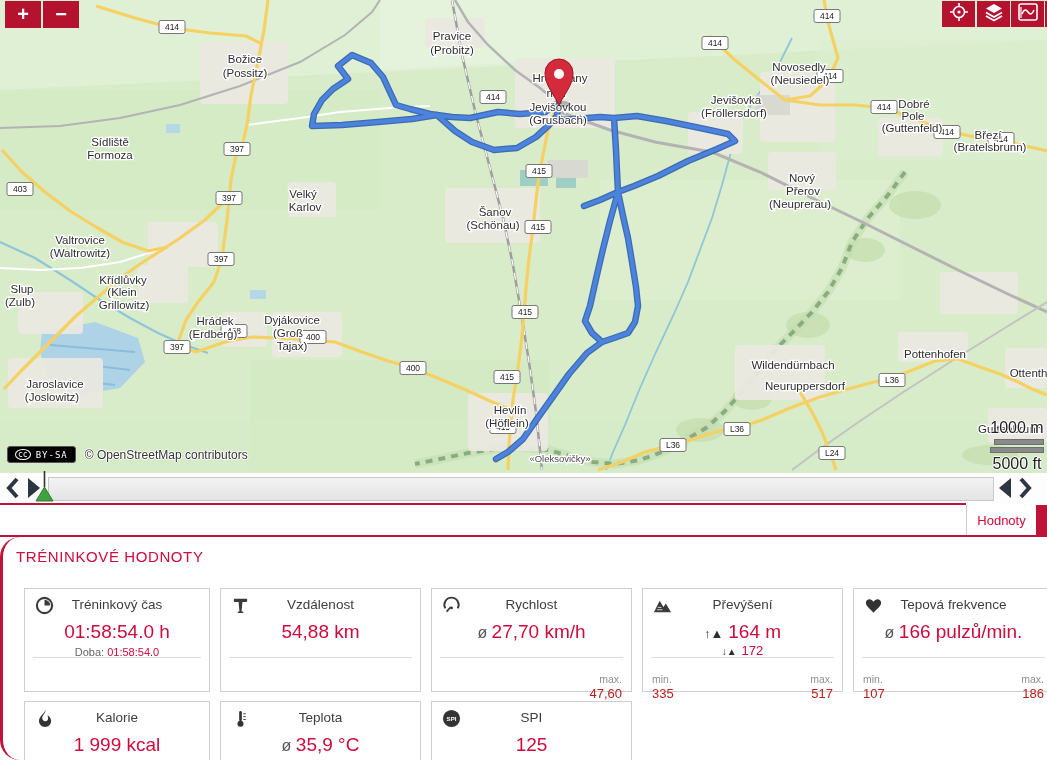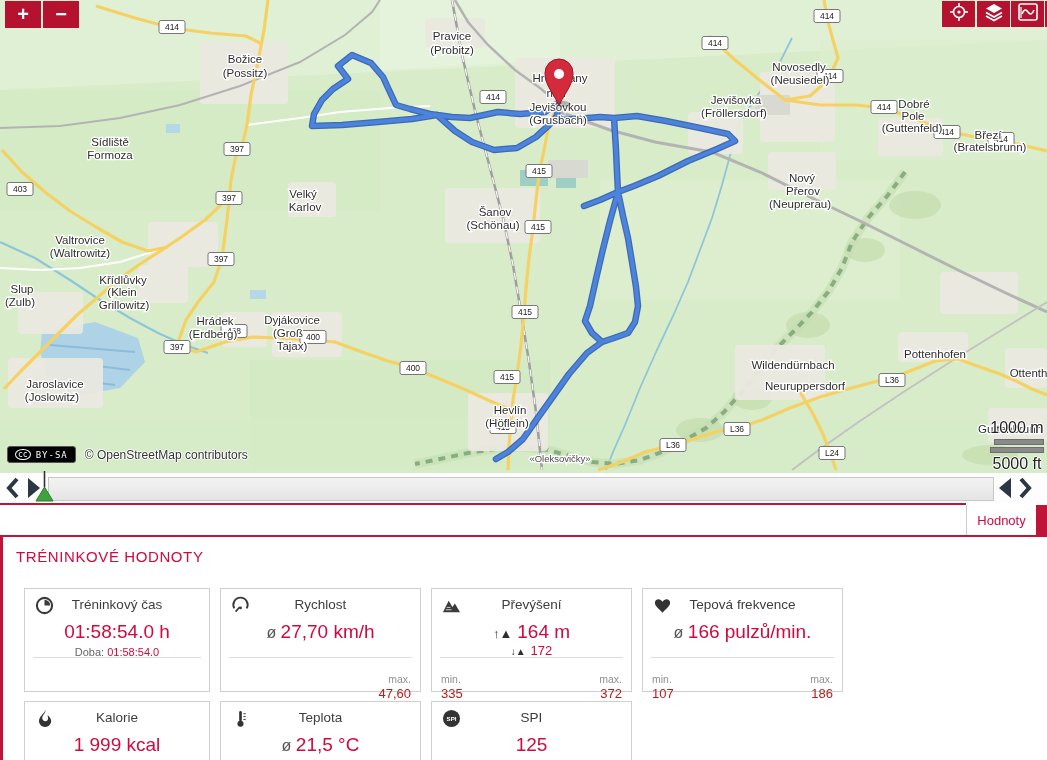--- a/index.html
+++ b/index.html
@@ -42,21 +42,21 @@
   
   .tabbar{position:absolute;left:0;top:505px;width:1047px;height:38px;background:#fff;}
   .tab-active{position:absolute;left:966px;top:0;width:69px;height:30px;background:#fff;
               border-left:1px solid #ccc;color:#cf0a3c;font-size:13px;display:flex;
               align-items:center;justify-content:center;cursor:pointer;}
   .tab-endcap{position:absolute;left:1036px;top:0;width:11px;height:30px;background:#bf1337;}
   .redline2{position:absolute;left:0;top:535px;width:1047px;height:2px;background:#bf1337;}
 
   
   .values{position:absolute;left:0;top:537px;width:1044px;height:223px;background:#fff;
-          border-left:3px solid #bf1337;}
+          border-left:3px solid #bf1337;border-radius:20px;}
   .section-title{position:absolute;left:13px;top:11px;color:#cf0a3c;font-size:15px;letter-spacing:.6px;}
   .cards-row{position:absolute;left:21px;display:flex;gap:10px;}
   .row1{top:51px;} .row2{top:164px;}
   .card{position:relative;width:199px;height:102px;background:#fff;border:1px solid #cfcfcf;}
   .cards-row .card:first-child{width:184px;}
   .card-head{position:relative;margin-top:8px;height:19px;}
   .card-icon{position:absolute;left:10px;top:-1px;width:19px;height:19px;}
   .card-icon svg{display:block;}
   .card-title{text-align:center;font-size:13.5px;color:#3d3d3d;}
   .card-value{margin-top:5px;text-align:center;font-size:19px;color:#cf0a3c;white-space:nowrap;}
@@ -389,20 +389,34 @@
             <div class="card-title">Tréninkový čas</div>
           </div>
           <div class="card-value"><span>01:58:54.0 h</span></div>
           <div class="card-sub"><span class="sub-label">Doba: </span><span class="sub-value">01:58:54.0</span></div>
           <div class="divider"></div>
         </div>
         <div class="card">
           <div class="card-head">
             <span class="card-icon">
               <svg width="19" height="19" viewBox="0 0 20 20">
+                <rect x="3" y="3" width="14" height="3.2" rx="1" fill="#3a3a3a"></rect>
+                <polygon points="8,6.2 12,6.2 11,17.5 9,17.5" fill="#3a3a3a"></polygon>
+                <rect x="7" y="16.2" width="6" height="1.8" rx="0.9" fill="#3a3a3a"></rect>
+              </svg>
+            </span>
+            <div class="card-title">Vzdálenost</div>
+          </div>
+          <div class="card-value"><span>54,88 km</span></div>
+          <div class="divider"></div>
+        </div>
+        <div class="card">
+          <div class="card-head">
+            <span class="card-icon">
+              <svg width="19" height="19" viewBox="0 0 20 20">
                 <path d="M3.5,13 A7.5,7.5 0 1 1 16.5,13" fill="none" stroke="#3a3a3a" stroke-width="2"></path>
                 <circle cx="10" cy="12.5" r="1.5" fill="#3a3a3a"></circle>
                 <path d="M9.2,11.6 L4.8,16.5" stroke="#3a3a3a" stroke-width="1.8"></path>
               </svg>
             </span>
             <div class="card-title">Rychlost</div>
           </div>
           <div class="card-value"><span class="avg">ø </span><span>27,70 km/h</span></div>
           <div class="divider"></div>
           <div class="mm">
@@ -425,21 +439,21 @@
           <div class="card-value"><span class="ud">↑▲</span><span>164 m</span></div>
           <div class="card-value2"><span class="ud2">↓▲</span><span>172</span></div>
           <div class="divider"></div>
           <div class="mm">
             <div class="blk">
               <div>min.</div>
               <div class="v">335</div>
             </div>
             <div class="blk max">
               <div>max.</div>
-              <div class="v">372</div>
+              <div class="v">517</div>
             </div>
           </div>
         </div>
         <div class="card">
           <div class="card-head">
             <span class="card-icon">
               <svg width="19" height="19" viewBox="0 0 20 20">
                 <path d="M10 17.5C4.5 12.5 2 9.8 2 7.2 2 5.1 3.7 3.5 5.8 3.5c1.6 0 3.1 1 4.2 2.6 1.1-1.6 2.6-2.6 4.2-2.6 2.1 0 3.8 1.6 3.8 3.7 0 2.6-2.5 5.3-8 10.3z" fill="#333"></path>
               </svg>
             </span>
@@ -475,21 +489,21 @@
           <div class="card-head">
             <span class="card-icon">
               <svg width="19" height="19" viewBox="0 0 20 20">
                 <rect x="8.6" y="2" width="2.8" height="11" rx="1.4" fill="#333"></rect>
                 <circle cx="10" cy="15.5" r="3.2" fill="#333"></circle>
                 <path d="M13 5h2.5M13 8h2.5M13 11h2.5" stroke="#333" stroke-width="1"></path>
               </svg>
             </span>
             <div class="card-title">Teplota</div>
           </div>
-          <div class="card-value"><span class="avg">ø </span><span>21,5 °C</span></div>
+          <div class="card-value"><span class="avg">ø </span><span>35,9 °C</span></div>
         </div>
         <div class="card">
           <div class="card-head">
             <span class="card-icon">
               <svg width="19" height="19" viewBox="0 0 20 20">
                 <circle cx="10" cy="10" r="9" fill="#333"></circle>
                 <text x="10" y="12.6" font-size="6.5" fill="#fff" text-anchor="middle" font-family="Liberation Sans, sans-serif" font-weight="bold">SPI</text>
               </svg>
             </span>
             <div class="card-title">SPI</div>

